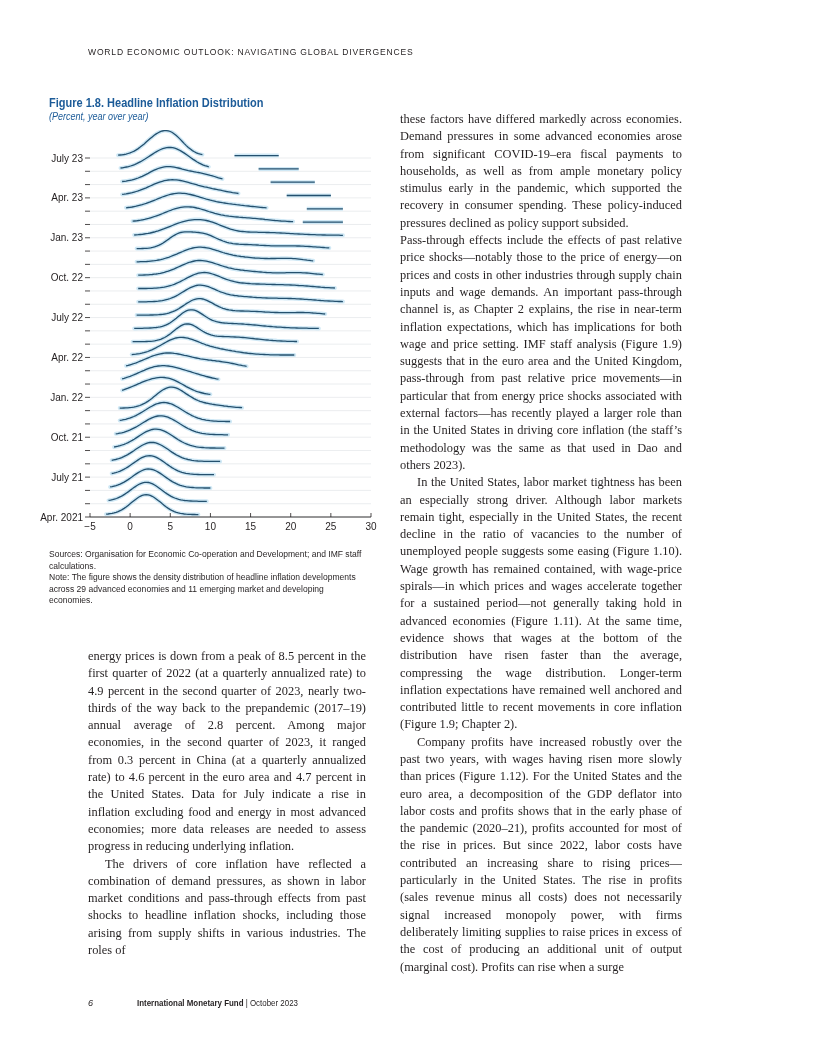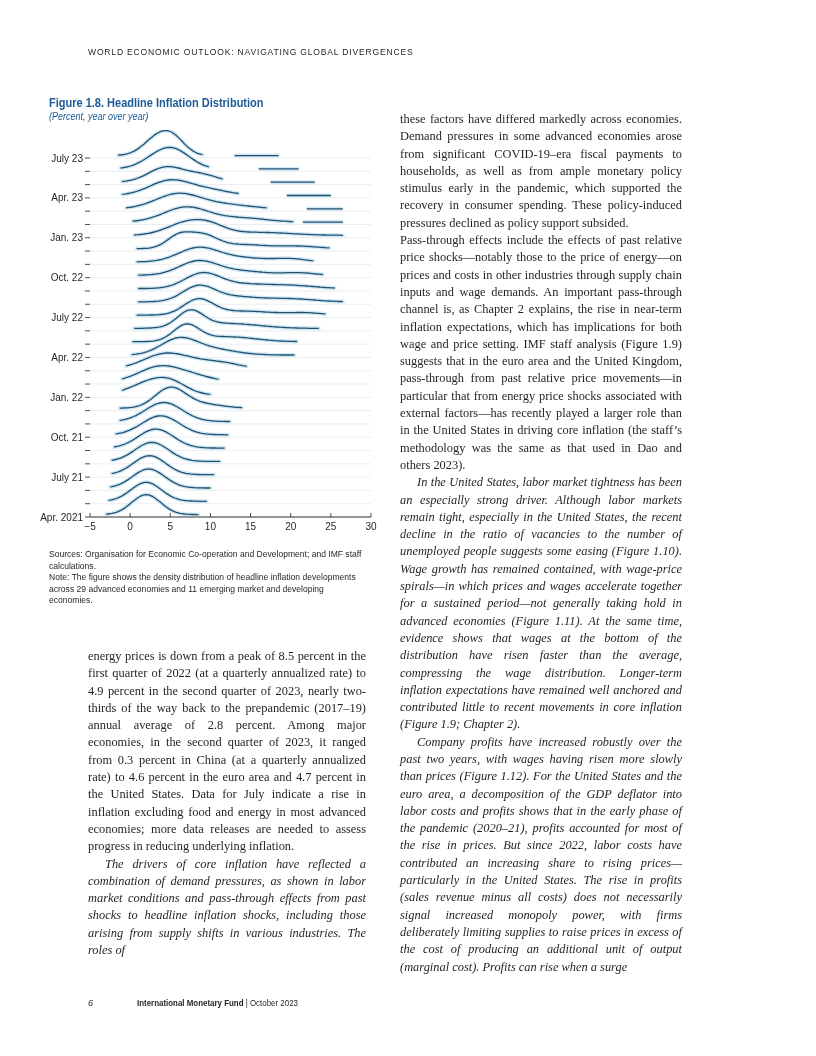--- a/index.html
+++ b/index.html
@@ -6,21 +6,21 @@
   body{width:816px;height:1056px;position:relative;overflow:hidden;font-family:"Liberation Serif",serif;color:#231f20;}
   .running-head{position:absolute;left:88px;top:46px;font-family:"Liberation Sans",sans-serif;font-size:9.5px;letter-spacing:0.9px;color:#231f20;transform:scaleX(0.9);transform-origin:left;}
   .fig-title{position:absolute;left:49px;top:96px;font-family:"Liberation Sans",sans-serif;font-weight:bold;font-size:12.5px;color:#1c5b98;transform:scaleX(0.88);transform-origin:left;white-space:nowrap;}
   .fig-sub{position:absolute;left:49px;top:111px;font-family:"Liberation Sans",sans-serif;font-style:italic;font-size:10px;color:#1c5b98;transform:scaleX(0.9);transform-origin:left;white-space:nowrap;}
   #chart{position:absolute;left:40px;top:130px;width:345px;height:410px;}
   .axis-text{font-family:"Liberation Sans",sans-serif;font-size:10px;fill:#231f20;}
   .fig-notes{position:absolute;left:49px;top:549px;width:330px;font-family:Liberation Sans, sans-serif;font-size:9.2px;line-height:11.6px;color:#231f20;}
   .fig-notes p{margin:0;transform:scaleX(0.93);transform-origin:left;white-space:nowrap;}
   .col{position:absolute;font-size:12.4px;line-height:17.3px;text-align:justify;}
   .col p{margin:0;}
-  .col .ind{text-indent:17px;font-style:italic;}
+  .col .ind{text-indent:17px;}
   #col-left{left:88px;top:648px;width:278px;}
   #col-right{left:400px;top:111px;width:282px;}
   .footer{position:absolute;top:998px;font-family:"Liberation Sans",sans-serif;font-size:9px;color:#231f20;}
   .page-num{left:88px;font-style:italic;}
   .footer-pub{left:137px;transform:scaleX(0.88);transform-origin:left;white-space:nowrap;}
   .footer-pub b{font-weight:bold;}
   .watermark{position:absolute;left:8px;top:1085px;font-family:"DejaVu Sans",sans-serif;font-size:18px;color:#d4d4d4;letter-spacing:1px;margin-top:22px;}
 </style>
 </head>
 <body>

